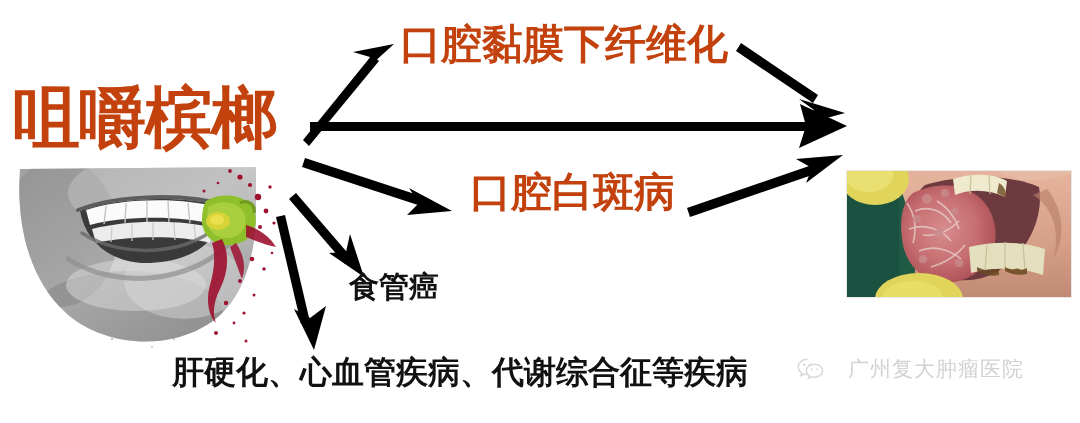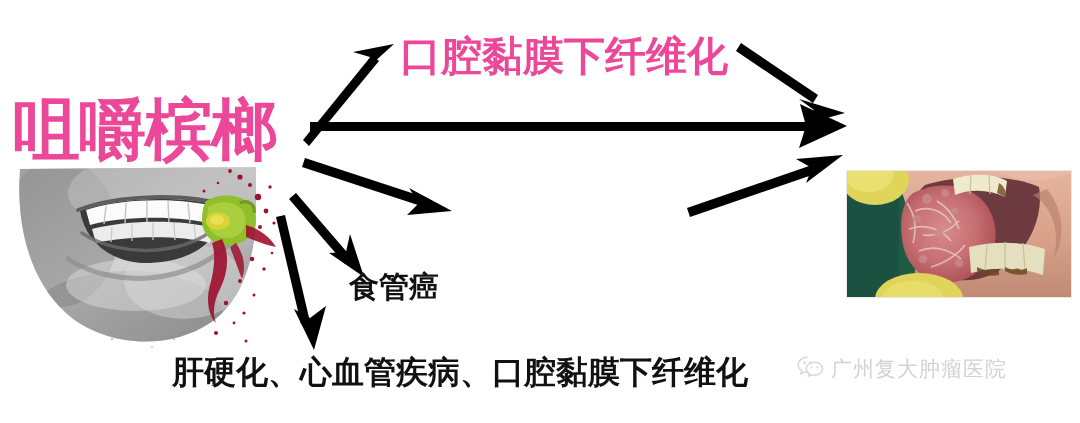--- a/index.html
+++ b/index.html
@@ -20,22 +20,21 @@
 
   
   .lbl {
     position: absolute;
     white-space: nowrap;
     font-weight: 700;
     line-height: 1;
     letter-spacing: 0px;
   }
   .red {
-    color: #ec4899;
-    margin-top: 12px;
+    color: #c2410c;
   }
   .blk {
     color: #111111;
   }
 
   #title-source {
     left: 13px;
     top: 84px;
     font-size: 67px;
     letter-spacing: -1px;
@@ -99,22 +98,22 @@
     box-sizing: border-box;
   }
   #photo-oral-cancer svg { display: block; }
 
   
   #watermark {
     position: absolute;
     left: 797px;
     top: 355px;
     display: flex;
-    align-items: flex-start;
-    gap: 6px;
+    align-items: center;
+    gap: 23px;
   }
   #watermark .wm-text {
     font-size: 21px;
     color: #d2d2d2;
     font-weight: 400;
     letter-spacing: 1px;
     white-space: nowrap;
   }
   .wechat-ico { display: block; }
 </style>
@@ -335,25 +334,26 @@
         <path d="M687,208 L812,165 L815,174 L690,217 Z"></path>
         <path d="M843,155 L796,159 L812,168 L806,183 Z"></path>
       </g>
     </g>
   </svg>
 
   <div class="lbl red" id="title-source">咀嚼槟榔</div>
 
   <div class="lbl red" id="label-osf">口腔黏膜下纤维化</div>
 
+  <div class="lbl red" id="label-leukoplakia">口腔白斑病</div>
 
 
   <div class="lbl blk" id="label-esophageal">食管癌</div>
 
-  <div class="lbl blk" id="label-other-diseases">肝硬化、心血管疾病、口腔黏膜下纤维化</div>
+  <div class="lbl blk" id="label-other-diseases">肝硬化、心血管疾病、代谢综合征等疾病</div>
 
   <div id="watermark">
     <span>
       <svg class="wechat-ico" width="28" height="24" viewBox="0 0 28 24" xmlns="http://www.w3.org/2000/svg">
         <g fill="none" stroke="#d8d8d8" stroke-width="1.5">
           <path d="M10.5,2.2 C5.3,2.2 1.2,5.6 1.2,9.8 C1.2,12.2 2.6,14.4 4.8,15.8 L3.9,18.7 L7.2,17.1 C8.2,17.4 9.3,17.5 10.5,17.5"></path>
           <path d="M17.4,7.3 C21.9,7.3 25.6,10.2 25.6,13.8 C25.6,17.4 21.9,20.3 17.4,20.3 C16.4,20.3 15.4,20.2 14.5,19.9 L11.6,21.3 L12.4,18.8 C10.4,17.6 9.2,15.8 9.2,13.8 C9.2,10.2 12.9,7.3 17.4,7.3 Z"></path>
         </g>
         <g fill="#d8d8d8">
           <circle cx="7.4" cy="7.8" r="1.2"></circle>

